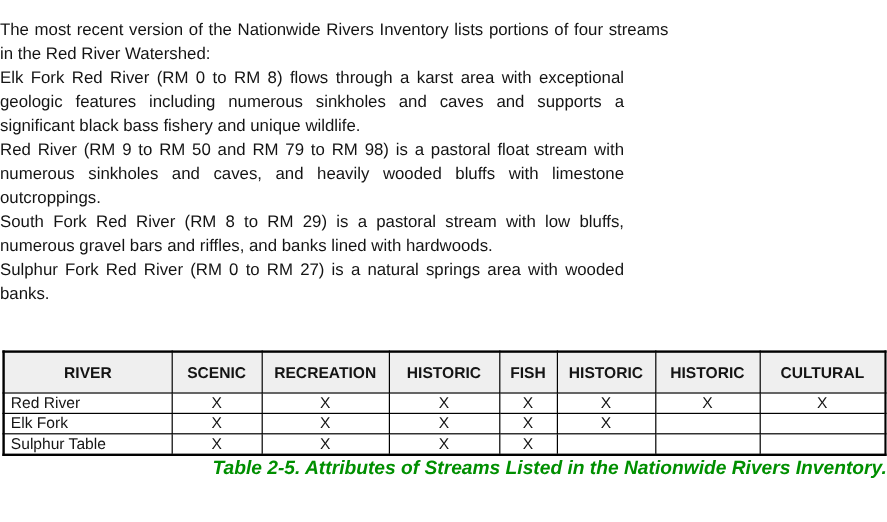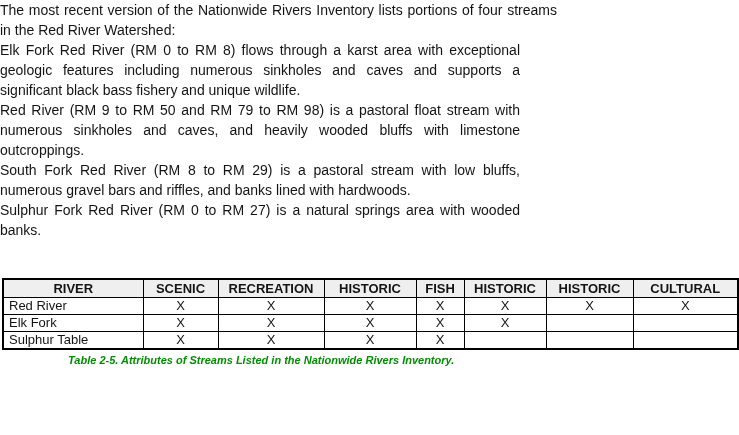--- a/index.html
+++ b/index.html
@@ -15,21 +15,21 @@
     background: #ffffff;
   }
   .page {
     position: relative;
     width: 739px;
     height: 435px;
     background: #ffffff;
     overflow: hidden;
     font-family: "Liberation Sans", sans-serif;
     color: var(--text-color);
-    padding-top: 0;
+    padding-top: 14px;
   }
   p.body-text {
     margin: 0;
     font-size: 14px;
     line-height: 20px;
     text-align: justify;
   }
   .intro {
     margin: 0 0 9px 93px;
     width: 557px;
@@ -50,38 +50,39 @@
   table.rivers td {
     border: 1px solid var(--border-color);
     padding: 0 5px;
     overflow: hidden;
     white-space: nowrap;
   }
   table.rivers th {
     background: var(--header-bg);
     font-weight: bold;
     text-align: center;
-    height: 18px;
+    height: 34px;
     line-height: 17px;
   }
   table.rivers td {
     text-align: center;
     height: 17px;
     line-height: 16px;
   }
   table.rivers td.river-name {
     text-align: left;
   }
   .caption {
     margin: 3px 0 0 68px;
-    font-size: 11px;
+    font-size: 16px;
     line-height: 15px;
     font-weight: bold;
     font-style: italic;
     color: var(--caption-green);
+    text-align: right;
   }
 </style>
 </head>
 <body>
 
 <div class="page">
 
   <p class="body-text intro">The most recent version of the Nationwide Rivers Inventory lists portions of four streams in the Red River Watershed:</p>
 
   <p class="body-text stream">Elk Fork Red River (RM 0 to RM 8) flows through a karst area with exceptional geologic features including numerous sinkholes and caves and supports a significant black bass fishery and unique wildlife.</p>

